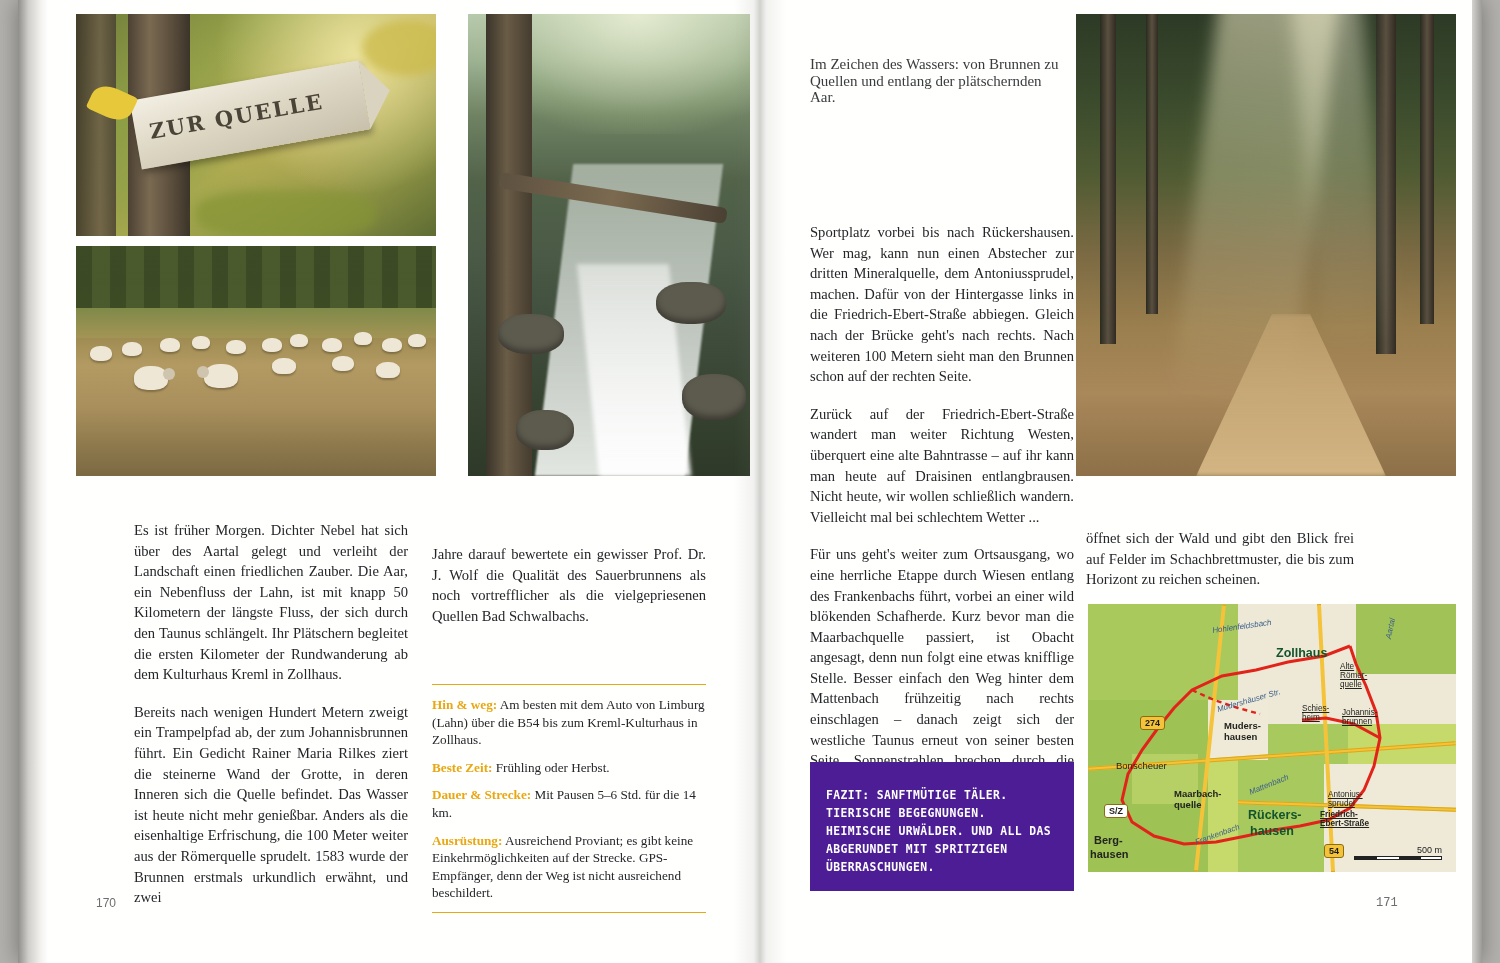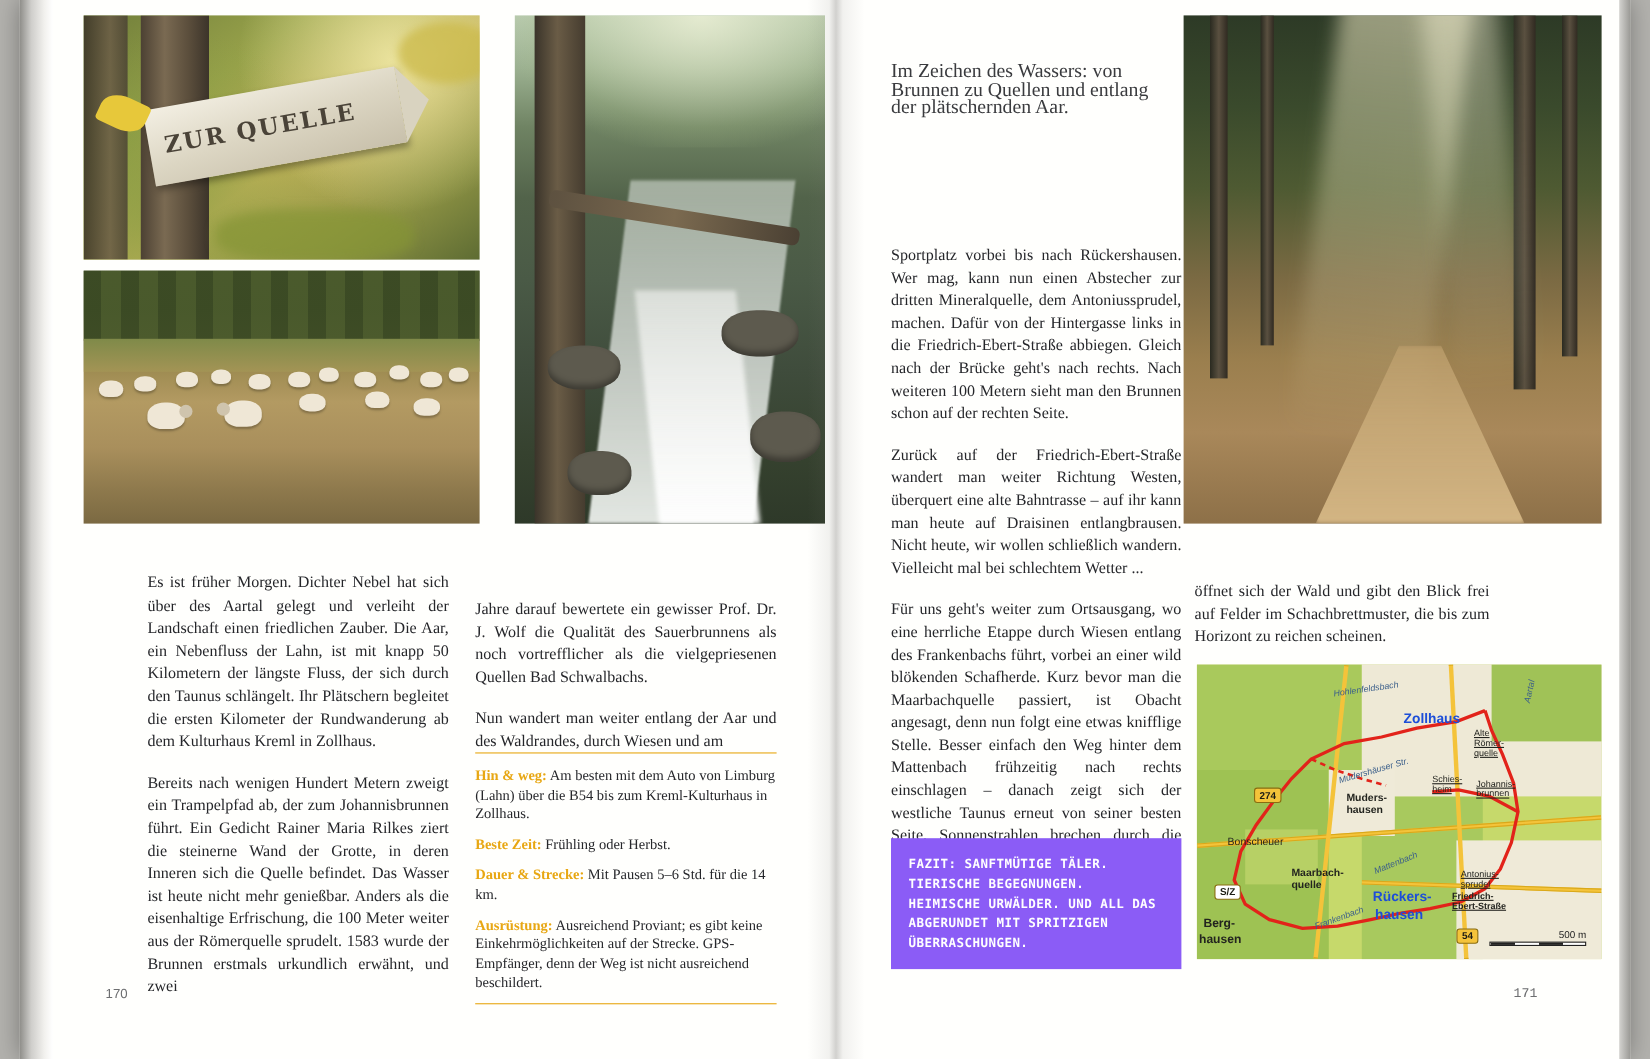--- a/index.html
+++ b/index.html
@@ -192,41 +192,41 @@
     font-family: "Liberation Serif", serif;
     font-size: 14.6px;
     line-height: 20.6px;
     color: #25262a;
     text-align: justify;
     hyphens: auto;
   }
   .body-text p { margin: 0 0 17px 0; }
   .intro-note {
     font-family: "Liberation Serif", serif;
-    font-size: 18px; line-height: 16.6px; color: #3a3b3e;
+    font-size: 15px; line-height: 16.6px; color: #3a3b3e;
   }
 
   
   .infobox {
     border-top: 1.4px solid #e8a713;
     border-bottom: 1.4px solid #e8a713;
     padding: 11px 0 10px 0;
   }
   .infobox .row {
     font-family: "Liberation Serif", serif;
     font-size: 13.2px; line-height: 17.6px; color: #26272b;
     margin-bottom: 10px;
   }
   .infobox .row:last-child { margin-bottom: 0; }
   .infobox .k { color: #e8a713; font-weight: 700; }
 
   
   .fazit {
-    background: #8b5cf6;
-    padding: 14px 16px 15px 16px;
+    background: #4c1d95;
+    padding: 24px 16px 15px 16px;
   }
   .fazit p {
     margin: 0;
     font-family: "DejaVu Sans Mono", monospace;
     font-size: 11.4px;
     line-height: 18px;
     letter-spacing: .4px;
     color: #ffffff;
     font-weight: 700;
     text-transform: uppercase;
@@ -246,21 +246,21 @@
   #map .light { position:absolute; background:#f6f2e0; }
   #map .road {
     position:absolute; background:#f4c33a; border-top:1px solid #d9a81b; border-bottom:1px solid #d9a81b;
   }
   #map .routeline { position:absolute; }
   #map .lbl {
     position:absolute;
     font-family: "Liberation Sans", sans-serif;
     font-size: 9.5px; color:#23241f; white-space: nowrap;
   }
-  #map .lbl.town { font-size: 12.5px; font-weight: 700; color:#1d4ed8; }
+  #map .lbl.town { font-size: 12.5px; font-weight: 700; color:#14532d; }
   #map .lbl.small { font-size: 8.2px; text-decoration: underline; }
   #map .lbl.italic { font-style: italic; color:#3b5f8a; font-size: 8px; }
   #map .shield {
     position:absolute; background:#f4c33a; border:1px solid #8a6d10; border-radius:3px;
     font-family:"Liberation Sans", sans-serif; font-size:9px; font-weight:700; color:#1d1d15;
     padding:1px 4px;
   }
   #map .scalebar {
     position:absolute; right:14px; bottom:12px; width:88px; height:15px;
     font-family:"Liberation Sans", sans-serif; font-size:9px; color:#222; text-align:right;
@@ -330,21 +330,20 @@
         <div class="rock" style="left:48px; top:396px; width:58px; height:40px;"></div>
       </div>
 
       <div class="col body-text" style="left:86px; top:520px; width:274px;">
         <p>Es ist früher Morgen. Dichter Nebel hat sich über des Aartal gelegt und verleiht der Landschaft einen friedlichen Zauber. Die Aar, ein Nebenfluss der Lahn, ist mit knapp 50 Kilometern der längste Fluss, der sich durch den Taunus schlängelt. Ihr Plätschern begleitet die ersten Kilometer der Rundwanderung ab dem Kulturhaus Kreml in Zollhaus.</p>
         <p>Bereits nach wenigen Hundert Metern zweigt ein Trampelpfad ab, der zum Johannisbrunnen führt. Ein Gedicht Rainer Maria Rilkes ziert die steinerne Wand der Grotte, in deren Inneren sich die Quelle befindet. Das Wasser ist heute nicht mehr genießbar. Anders als die eisenhaltige Erfrischung, die 100 Meter weiter aus der Römerquelle sprudelt. 1583 wurde der Brunnen erstmals urkundlich erwähnt, und zwei</p>
       </div>
 
       <div class="col body-text" style="left:384px; top:544px; width:274px;">
         <p>Jahre darauf bewertete ein gewisser Prof. Dr. J. Wolf die Qualität des Sauerbrunnens als noch vortrefflicher als die vielgepriesenen Quellen Bad Schwalbachs.</p>
-        <p>Nun wandert man weiter entlang der Aar und des Waldrandes, durch Wiesen und am</p>
       </div>
 
       <div class="col infobox" style="left:384px; top:684px; width:274px;">
         <div class="row">
           <span class="k">Hin &amp; weg:</span><span> Am besten mit dem Auto von Limburg (Lahn) über die B54 bis zum Kreml-Kulturhaus in Zollhaus.</span>
         </div>
         <div class="row">
           <span class="k">Beste Zeit:</span><span> Frühling oder Herbst.</span>
         </div>
         <div class="row">

